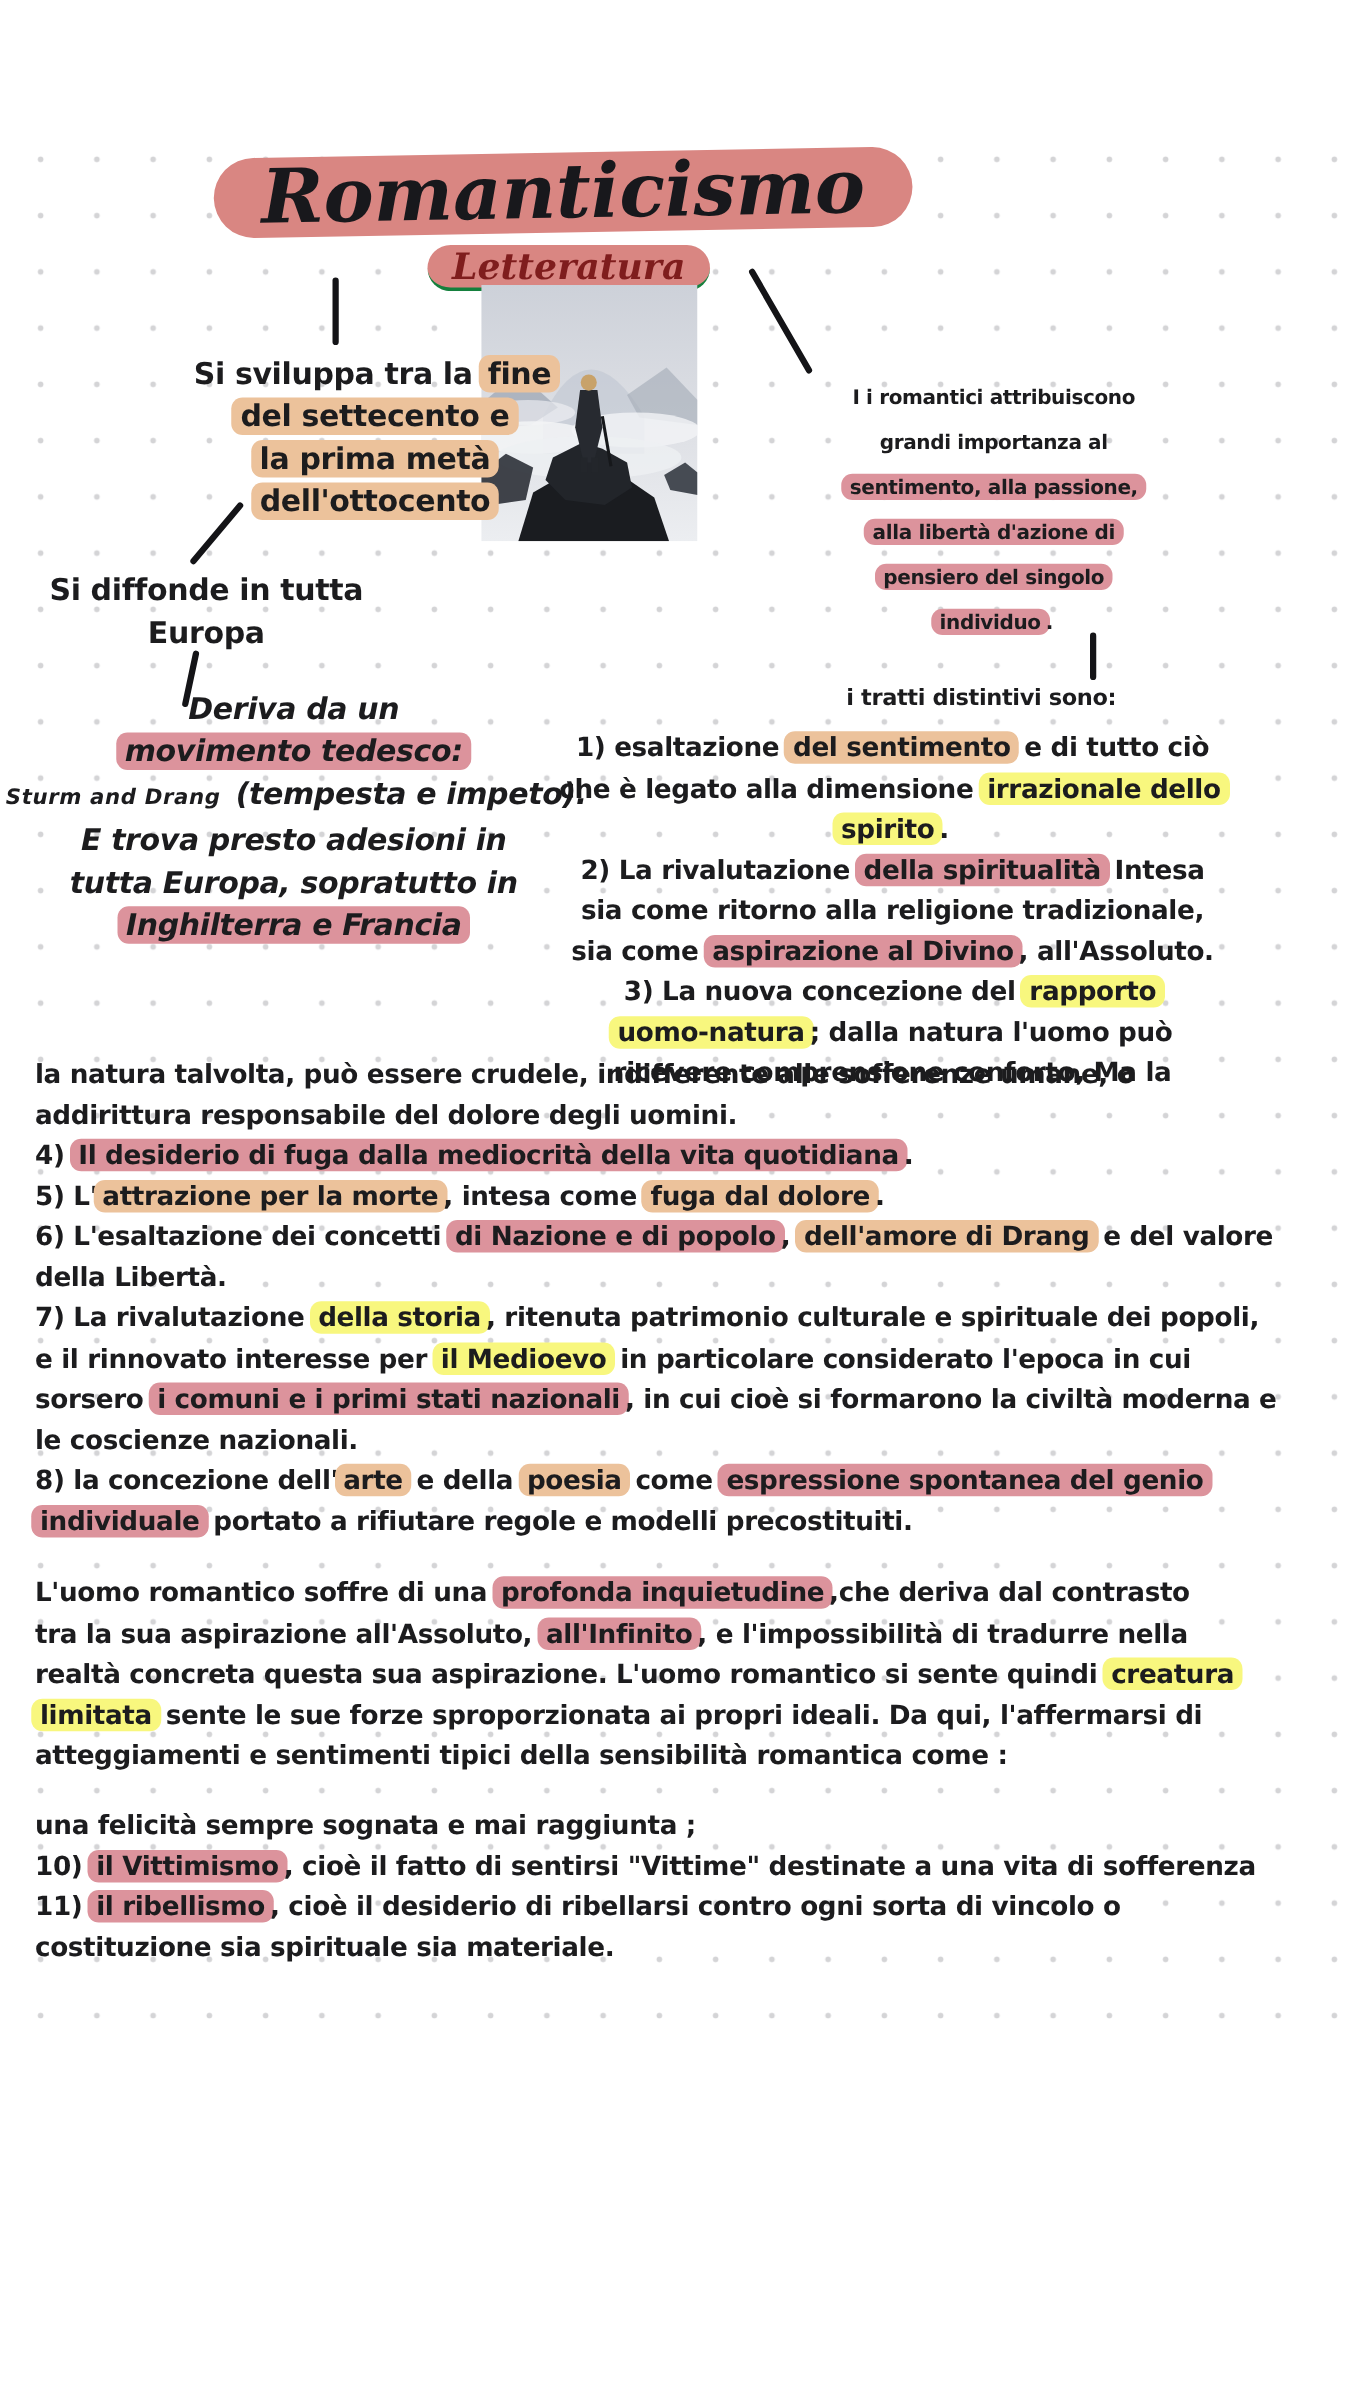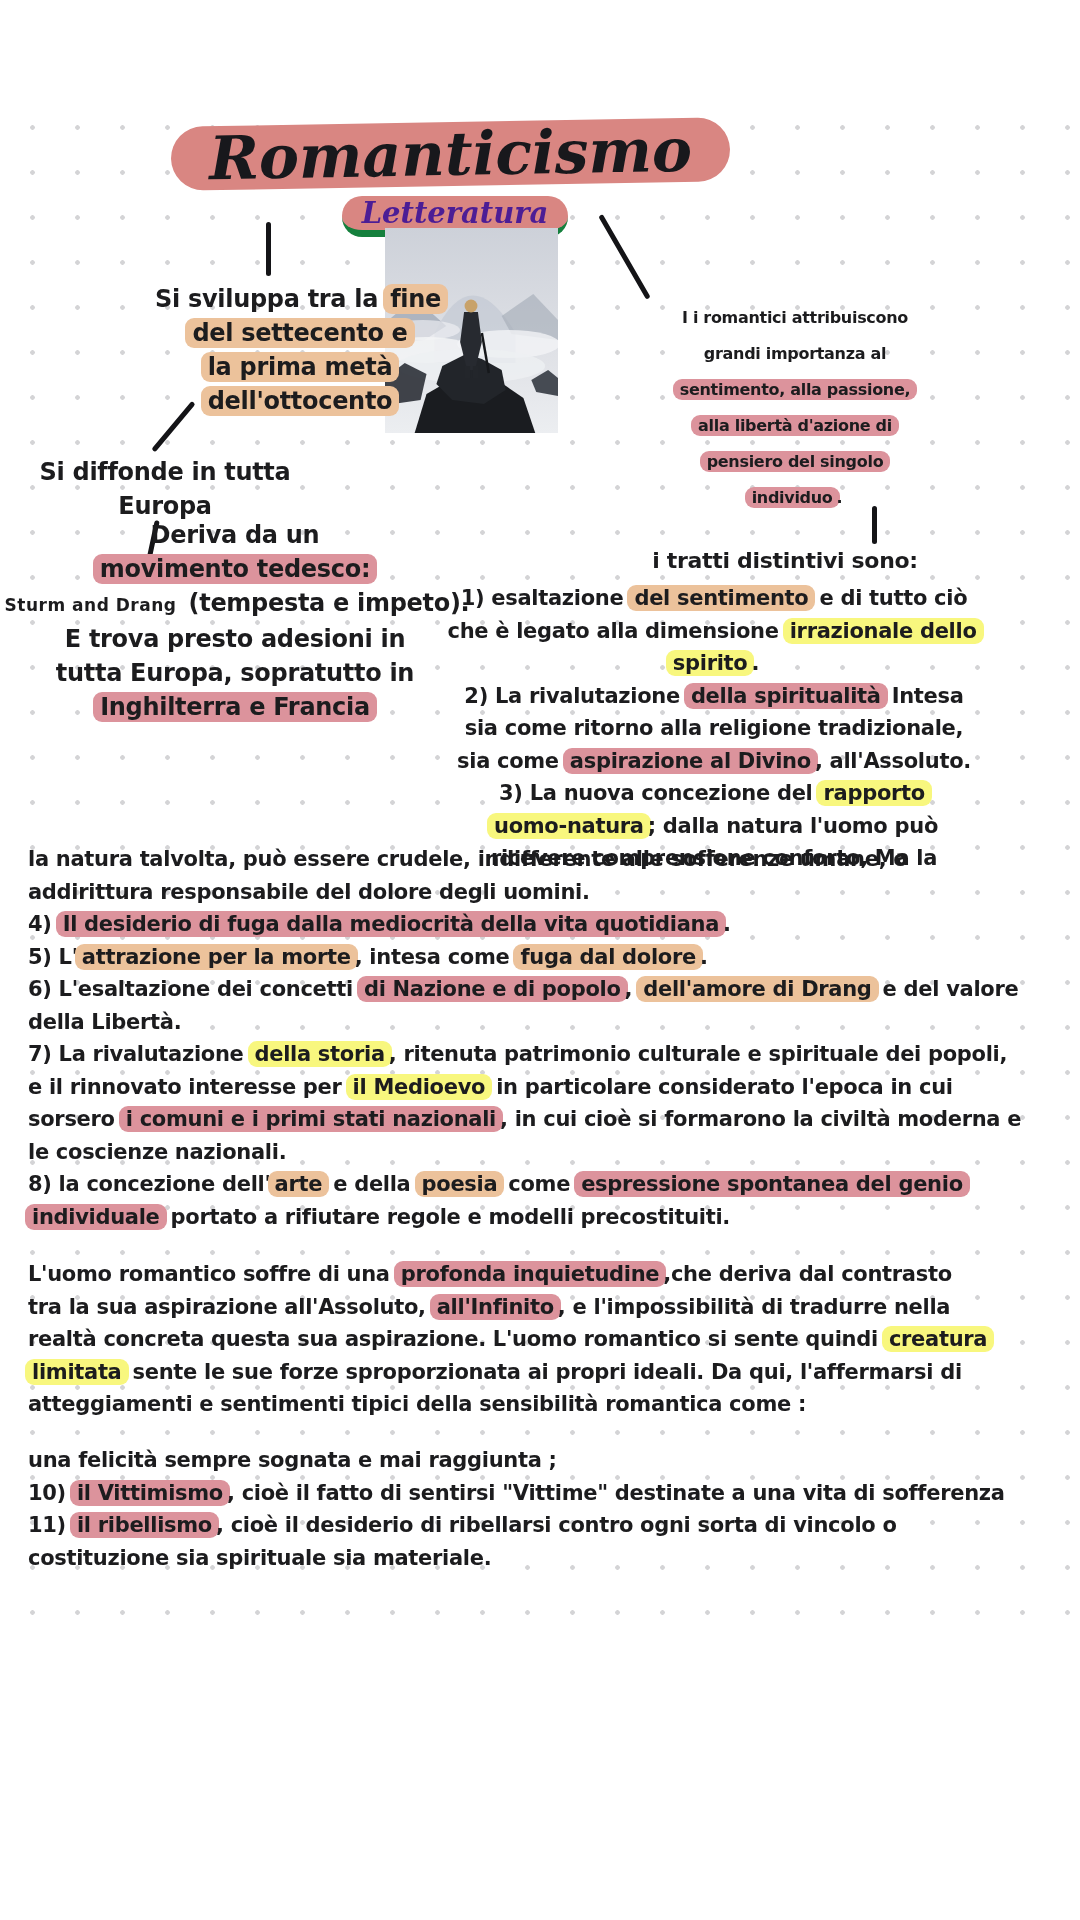--- a/index.html
+++ b/index.html
@@ -25,26 +25,26 @@
   #title-wrap{position:absolute;top:122px;left:0;width:900px;text-align:center;}
   #title-pill{
     display:inline-block;background:var(--rose);border-radius:34px;padding:0 38px;
     font-family:"DejaVu Serif","Liberation Serif",serif;font-style:italic;font-weight:700;
     font-size:60px;line-height:64px;color:#18181c;transform:rotate(-1deg);
   }
   #subtitle-wrap{position:absolute;top:196px;left:0;width:910px;text-align:center;}
   #subtitle-pill{
     display:inline-block;background:var(--rose);border-radius:20px;padding:0 20px;
     font-family:"DejaVu Serif","Liberation Serif",serif;font-style:italic;font-weight:700;
-    font-size:29px;line-height:34px;color:#4c1d95;border-bottom:7px solid #15803d;
+    font-size:29px;line-height:34px;color:#7f1d1d;border-bottom:3px solid #15803d;
   }
   .connector{position:absolute;background:#141417;width:4.5px;border-radius:3px;}
   #painting{position:absolute;left:385px;top:228px;width:173px;height:205px;}
   #traits-heading{position:absolute;top:548px;left:505px;width:560px;text-align:center;
-    font-size:22px;letter-spacing:-0.3px;}
+    font-size:18px;letter-spacing:-0.3px;}
 </style>
 </head>
 <body>
 
 <div id="page">
   <div id="dotgrid"></div>
 
   <div id="title-wrap">
     <span id="title-pill">Romanticismo</span>
   </div>
@@ -90,21 +90,21 @@
       <div class="line"><span class="hl hl-peach">del settecento e</span></div>
       <div class="line"><span class="hl hl-peach">la prima metà</span></div>
       <div class="line"><span class="hl hl-peach">dell'ottocento</span></div>
     </div>
 
   <div class="block center big" style="top:455px;left:0px;width:330px;">
       <div class="line"><span>Si diffonde in tutta</span></div>
       <div class="line"><span>Europa</span></div>
     </div>
 
-  <div class="block center big" style="top:518px;left:0px;width:470px;">
+  <div class="block center big" style="top:550px;left:0px;width:470px;font-style:italic;">
       <div class="line"><span>Deriva da un</span></div>
       <div class="line"><span class="hl hl-pink">movimento tedesco:</span></div>
       <div class="line"><span class="hl hl-small">Sturm and Drang</span><span> (tempesta e impeto).</span></div>
       <div class="line"><span>E trova presto adesioni in</span></div>
       <div class="line"><span>tutta Europa, sopratutto in</span></div>
       <div class="line"><span class="hl hl-pink">Inghilterra e Francia</span></div>
     </div>
 
   <div class="block center romantics" style="top:300px;left:545px;width:500px;">
       <div class="line"><span>I i romantici attribuiscono</span></div>

